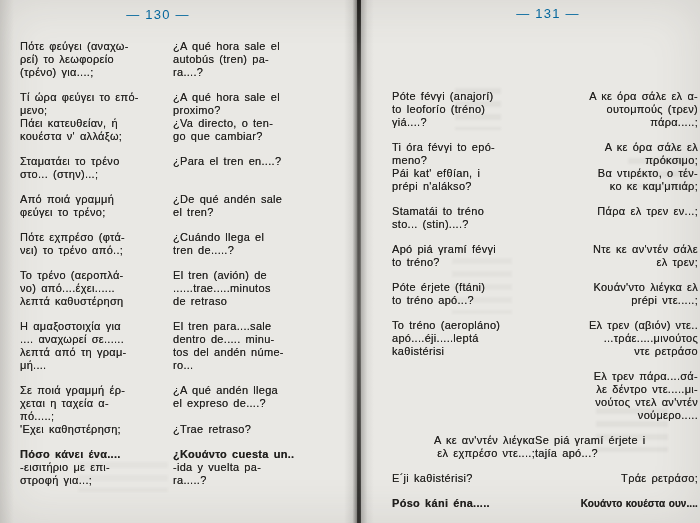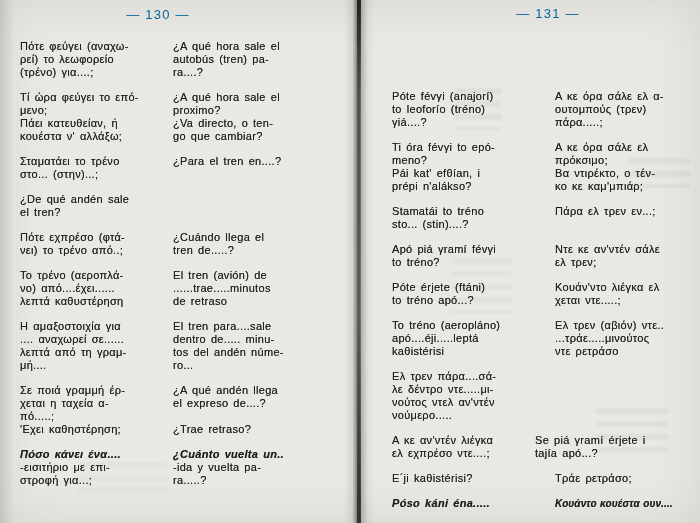--- a/index.html
+++ b/index.html
@@ -48,34 +48,34 @@
   .page-header.left  { left: 0;    top: 7px;  width: 316px; }
   .page-header.right { left: 400px; top: 6px; width: 296px; }
 
   .rows { position: absolute; }
   .rows.left  { left: 20px;  top: 40px; width: 318px; }
   .rows.right { left: 392px; top: 57px; width: 306px; margin-top: 33px; }
 
   .row { display: flex; align-items: flex-start; }
   .row + .row { margin-top: 12px; }
   .row.joined { margin-top: 0; }
-  .row.bold .cell { font-weight: 700; font-style: italic; }
+  .row.bold .cell { font-weight: 700; }
 
   .cell {
     white-space: pre;
     font-size: 11px;
     line-height: 13px;
     letter-spacing: 0.3px;
     word-spacing: 1.6px;
     text-shadow: 0 0 0.3px rgba(35,33,30,0.7);
   }
   .rows.left  .col-a { flex: 0 0 147px; margin-right: 6px; }
   .rows.left  .col-b { flex: 1 1 auto; }
   .rows.right .col-a { flex: 0 0 157px; margin-right: 6px; }
-  .rows.right .col-b { flex: 1 1 auto; }
+  .rows.right .col-b { flex: 1 1 auto; text-align: right; }
   .rows.right .row.bold .col-b { font-size: 10px; letter-spacing: 0.1px; word-spacing: 0.5px; }
 
   
   .ghost {
     position: absolute;
     background: repeating-linear-gradient(180deg,
       rgba(70,68,64,0.10) 0 6px, rgba(70,68,64,0) 6px 13px);
     filter: blur(1.2px);
     opacity: 0.55;
     pointer-events: none;
@@ -113,20 +113,22 @@
 proximo?
 ¿Va directo, o ten-
 go que cambiar?</div>
   </div>
         <div class="row">
     <div class="cell col-a">Σταματάει το τρένο
 στο... (στην)...;</div>
     <div class="cell col-b">¿Para el tren en....?</div>
   </div>
         <div class="row">
+    <div class="cell col-a">Από ποιά γραμμή
+φεύγει το τρένο;</div>
     <div class="cell col-b">¿De qué andén sale
 el tren?</div>
   </div>
         <div class="row">
     <div class="cell col-a">Πότε εχπρέσο (φτά-
 νει) το τρένο από..;</div>
     <div class="cell col-b">¿Cuándo llega el
 tren de.....?</div>
   </div>
         <div class="row">
@@ -152,21 +154,21 @@
 χεται η ταχεία α-
 πό.....;
 'Εχει καθηστέρηση;</div>
     <div class="cell col-b">¿A qué andén llega
 el expreso de....?
 
 ¿Trae retraso?</div>
   </div>
         <div class="row bold">
     <div class="cell col-a">Πόσο κάνει ένα....</div>
-    <div class="cell col-b">¿Cuánto vuelta un..</div>
+    <div class="cell col-b">¿Κουάντο cuesta un..</div>
   </div>
         <div class="row joined">
     <div class="cell col-a">-εισιτήριο με επι-
 στροφή για...;</div>
     <div class="cell col-b">-ida y vuelta pa-
 ra.....?</div>
   </div>
       </div>
   </section>
 
@@ -201,21 +203,21 @@
         <div class="row">
     <div class="cell col-a">Apó piá γramí févγi
 to tréno?</div>
     <div class="cell col-b">Ντε κε αν'ντέν σάλε
 ελ τρεν;</div>
   </div>
         <div class="row">
     <div class="cell col-a">Póte érjete (ftáni)
 to tréno apó...?</div>
     <div class="cell col-b">Κουάν'ντο λιέγκα ελ
-χεται ντε.....;</div>
+prépi ντε.....;</div>
   </div>
         <div class="row">
     <div class="cell col-a">To tréno (aeropláno)
 apó....éji.....leptá
 kaθistérisi</div>
     <div class="cell col-b">Ελ τρεν (αβιόν) ντε..
 ...τράε.....μινούτος
 ντε ρετράσο</div>
   </div>
         <div class="row">

